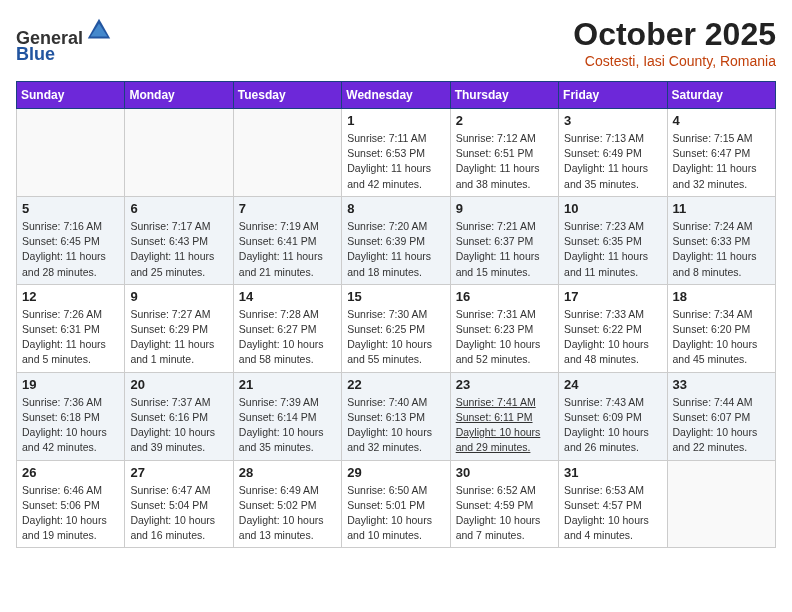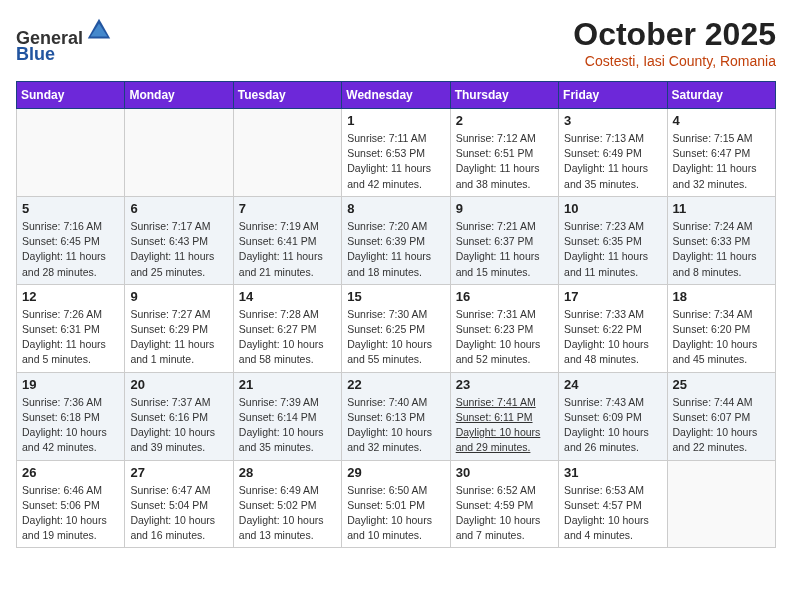--- a/index.html
+++ b/index.html
@@ -296,21 +296,21 @@
 and 29 minutes.</div>
         </td>
         <td>
           <div class="day-number">24</div>
           <div class="day-info" style="white-space: pre-line;">Sunrise: 7:43 AM
 Sunset: 6:09 PM
 Daylight: 10 hours
 and 26 minutes.</div>
         </td>
         <td>
-          <div class="day-number">25</div>
+          <div class="day-number">33</div>
           <div class="day-info" style="white-space: pre-line;">Sunrise: 7:44 AM
 Sunset: 6:07 PM
 Daylight: 10 hours
 and 22 minutes.</div>
         </td>
       </tr>
       <tr>
         <td>
           <div class="day-number">26</div>
           <div class="day-info" style="white-space: pre-line;">Sunrise: 6:46 AM

